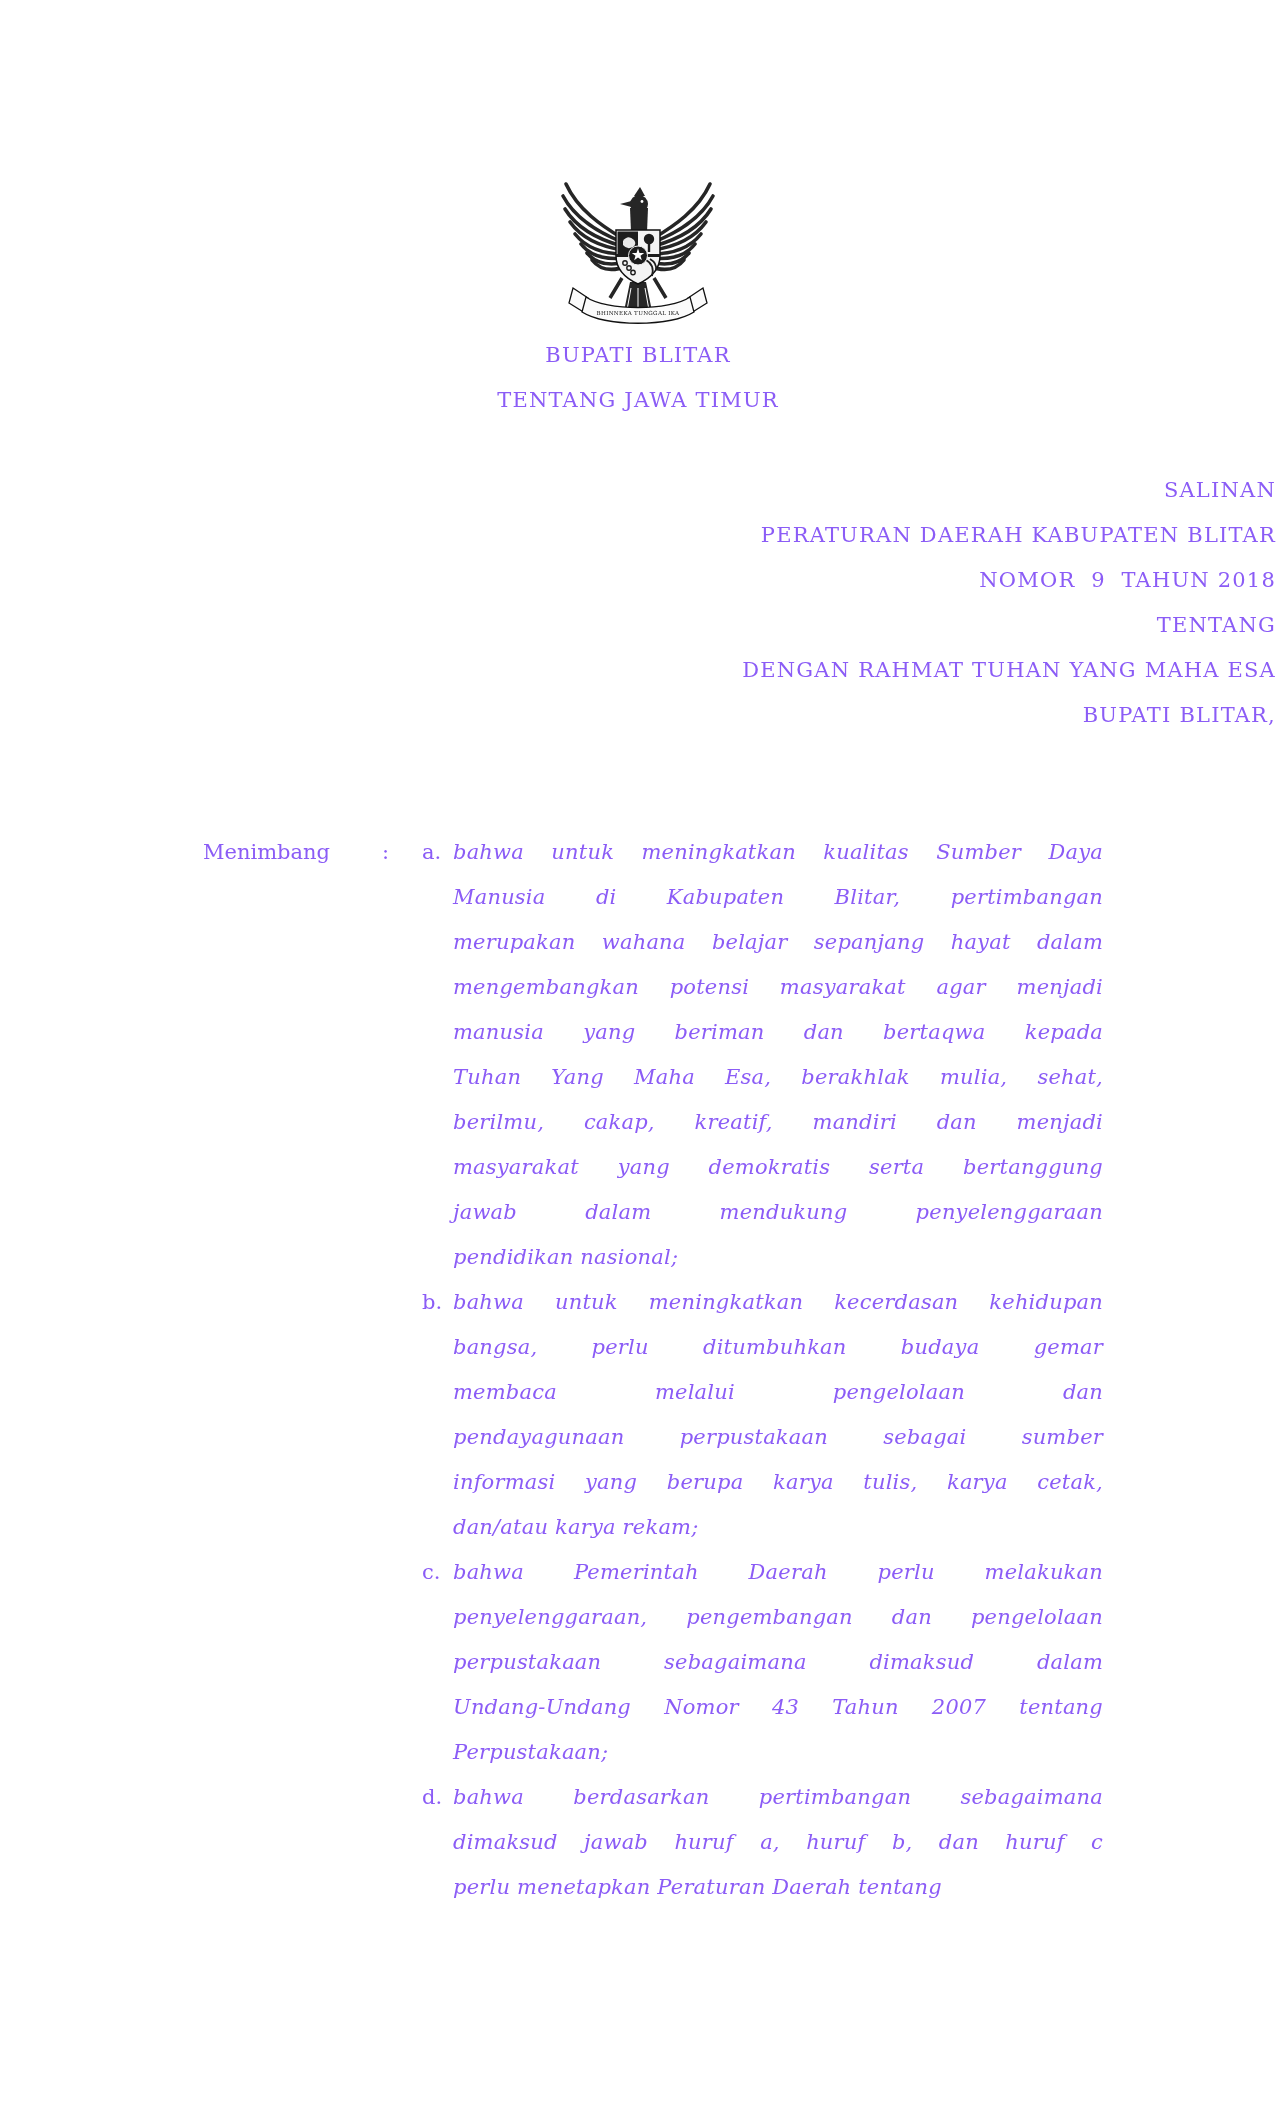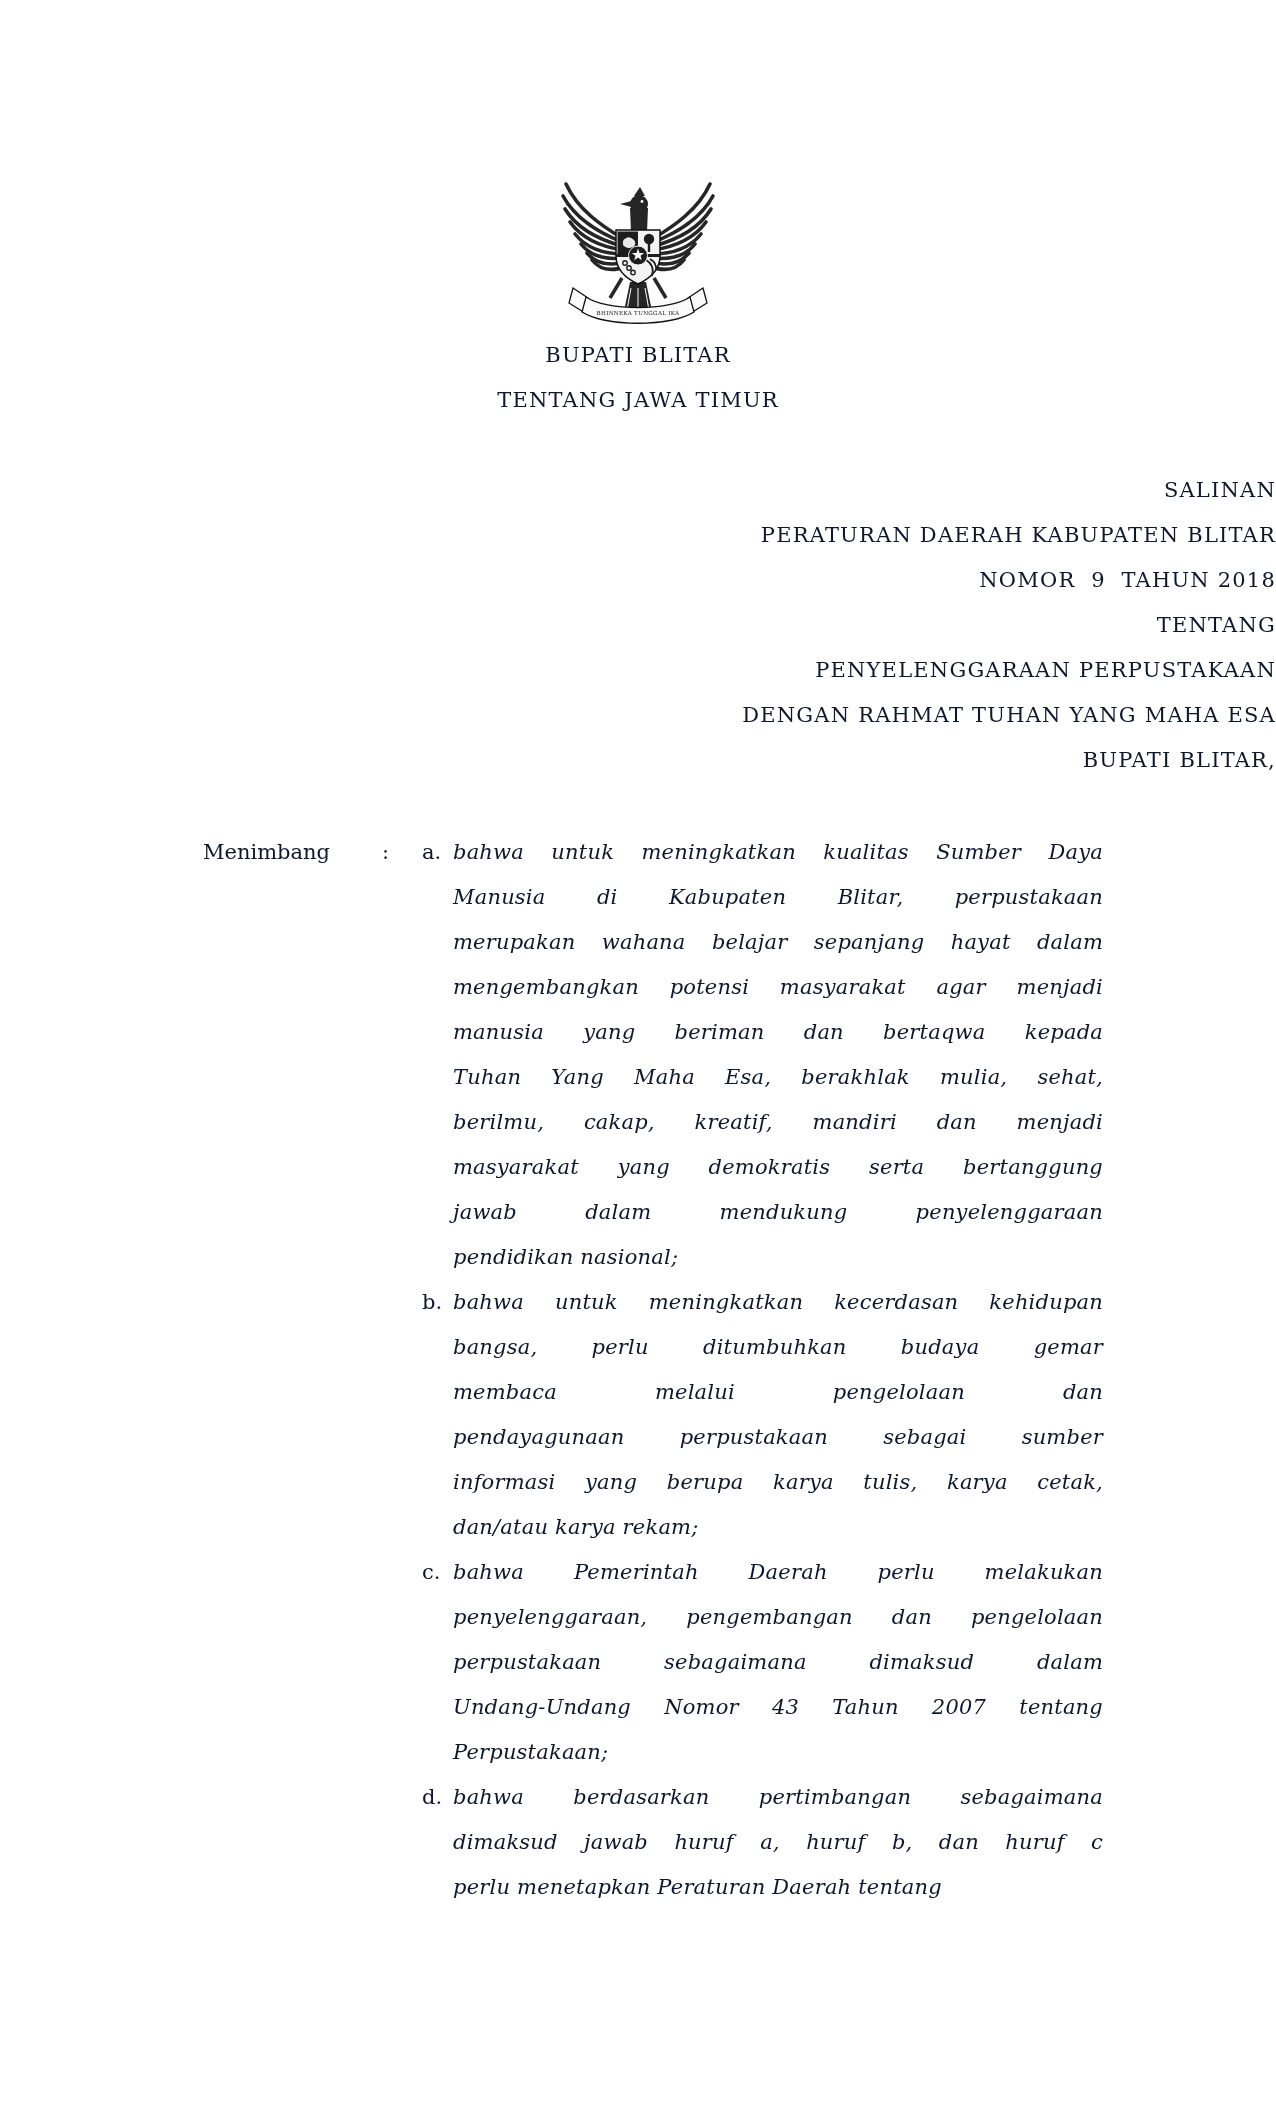--- a/index.html
+++ b/index.html
@@ -3,21 +3,21 @@
 <meta charset="utf-8">
 <style>
   html,body{margin:0;padding:0;background:#ffffff;}
   .page{
     position:relative;
     width:1276px;
     height:2101px;
     background:#ffffff;
     overflow:hidden;
     font-family:"DejaVu Serif","Liberation Serif",serif;
-    color:#0f172a;
+    color:#8b5cf6;
   }
   .emblem{position:absolute;left:558px;top:178px;width:164px;height:160px;}
   .emblem svg{width:100%;height:100%;display:block;}
   .center-block{position:absolute;left:0;width:100%;text-align:center;}
   .header-block{top:333px;}
   .title-block{top:468px;text-align:right;}
   .hline{
     font-size:21px;
     line-height:45px;
     letter-spacing:1.2px;
@@ -112,34 +112,33 @@
   <div class="center-block header-block">
     <div class="hline">BUPATI BLITAR</div>
     <div class="hline">TENTANG JAWA TIMUR</div>
   </div>
 
   <div class="center-block title-block">
     <div class="hline">SALINAN</div>
     <div class="hline">PERATURAN DAERAH KABUPATEN BLITAR</div>
     <div class="hline">NOMOR  9  TAHUN 2018</div>
     <div class="hline">TENTANG</div>
-    <div class="hline">PENYELENGGARAAN PERPUSTAKAAN</div>
     <div class="hline">DENGAN RAHMAT TUHAN YANG MAHA ESA</div>
     <div class="hline">BUPATI BLITAR,</div>
   </div>
 
   <div class="menimbang">
     <div class="m-label">Menimbang</div>
     <div class="m-colon">:</div>
     <div class="m-items">
       <div class="m-item">
         <div class="m-letter">a.</div>
         <div class="m-lines">
             <div class="tline">bahwa untuk meningkatkan kualitas Sumber Daya</div>
-            <div class="tline">Manusia di Kabupaten Blitar, perpustakaan</div>
+            <div class="tline">Manusia di Kabupaten Blitar, pertimbangan</div>
             <div class="tline">merupakan wahana belajar sepanjang hayat dalam</div>
             <div class="tline">mengembangkan potensi masyarakat agar menjadi</div>
             <div class="tline">manusia yang beriman dan bertaqwa kepada</div>
             <div class="tline">Tuhan Yang Maha Esa, berakhlak mulia, sehat,</div>
             <div class="tline">berilmu, cakap, kreatif, mandiri dan menjadi</div>
             <div class="tline">masyarakat yang demokratis serta bertanggung</div>
             <div class="tline">jawab dalam mendukung penyelenggaraan</div>
             <div class="tline">pendidikan nasional;</div>
           </div>
       </div>

